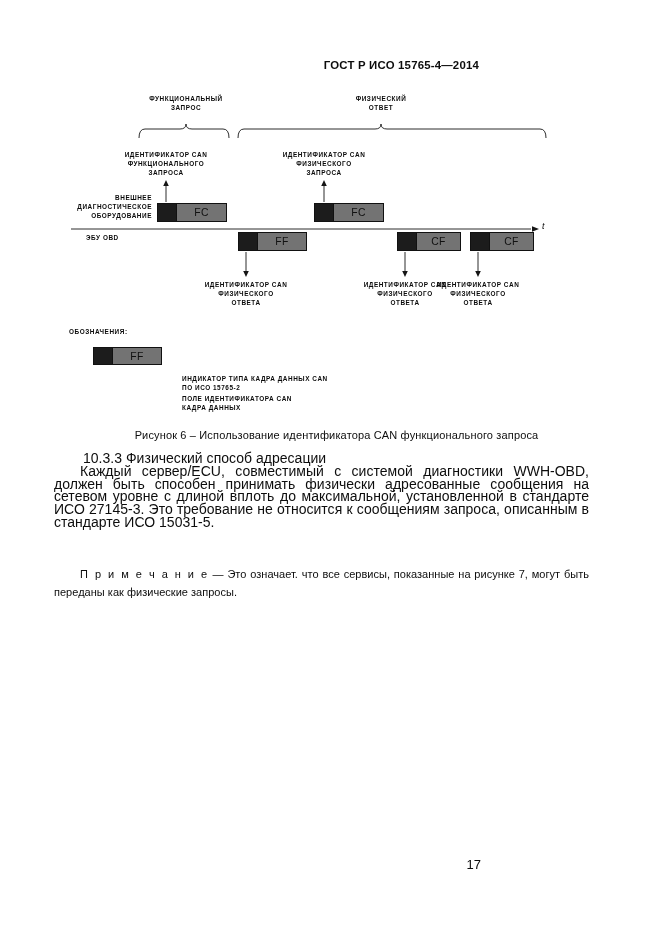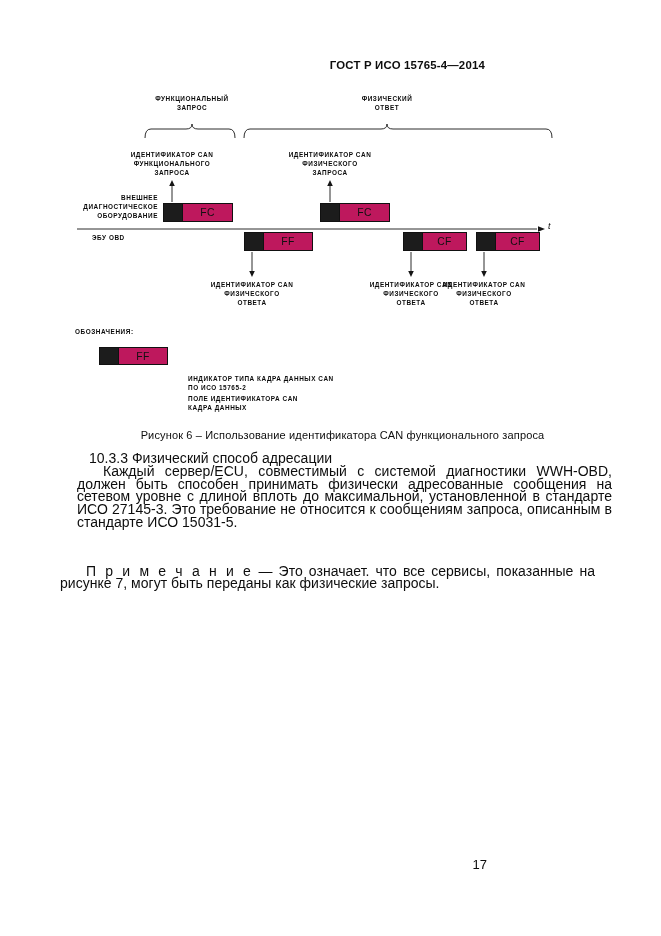--- a/index.html
+++ b/index.html
@@ -2,59 +2,59 @@
 <html><head>
 <meta charset="utf-8">
 <style>
   html,body{margin:0;padding:0;}
   body{
     width:661px;height:936px;background:#ffffff;
     font-family:"Liberation Sans", sans-serif;
     color:#0d0d0d;position:relative;overflow:hidden;
     -webkit-font-smoothing:antialiased;
   }
-  .pg{position:absolute;left:12px;top:0;width:551px;height:936px;border-radius:29px;}
+  .pg{position:absolute;left:6px;top:0;width:551px;height:936px;border-radius:29px;}
 
   
   #std-header{
     position:absolute;right:78px;top:59px;
     font-size:11.4px;font-weight:bold;letter-spacing:0.2px;white-space:nowrap;
   }
 
   
   #figure{position:absolute;left:0;top:0;width:661px;height:320px;}
   #fig-svg{position:absolute;left:0;top:0;width:661px;height:320px;}
   .dlbl{
     position:absolute;font-size:6.4px;font-weight:bold;letter-spacing:0.55px;
     line-height:8.9px;white-space:nowrap;color:#0a0a0a;
   }
   .dlbl.ctr{transform:translateX(-50%);text-align:center;}
   .dlbl.rgt{text-align:right;transform:translateX(-100%);}
 
-  .frame{position:absolute;border:1px solid #111;background:#be185d;
+  .frame{position:absolute;border:1px solid #111;background:#737373;
          display:flex;align-items:stretch;box-sizing:border-box;justify-content:space-between;}
   .frame .idfield{width:18px;background:#1c1c1c;border-right:1px solid #111;flex:0 0 auto;}
   .frame .fname{flex:1 1 auto;display:flex;align-items:center;justify-content:center;
                 font-size:10.4px;letter-spacing:0.4px;color:#111;}
 
   #axis-t{position:absolute;left:536px;top:221px;font-size:9px;font-style:italic;}
 
   
   #fig-caption{
     position:absolute;left:0;top:429px;width:661px;text-align:center;
     font-size:11px;letter-spacing:0.15px;
   }
 
   
   .txt{position:absolute;left:48px;width:535px;font-size:14px;line-height:12.65px;
        text-align:justify;letter-spacing:0.02px;}
   #sec-heading{top:452px;text-indent:29px;text-align:left;}
-  #para-1{top:465px;text-indent:26px;margin-left:17px;}
+  #para-1{top:465px;text-indent:26px;}
   #para-2{top:516px;text-indent:26px;}
-  #note{top:565px;font-size:14px;line-height:12px;text-indent:26px;}
+  #note{top:565px;font-size:11px;line-height:18px;text-indent:26px;}
   #note .note-lbl{letter-spacing:1.6px;}
 
   
   #folio{position:absolute;right:76px;top:857px;font-size:13px;}
 </style>
 </head>
 <body>
 
 <div class="pg">
 

